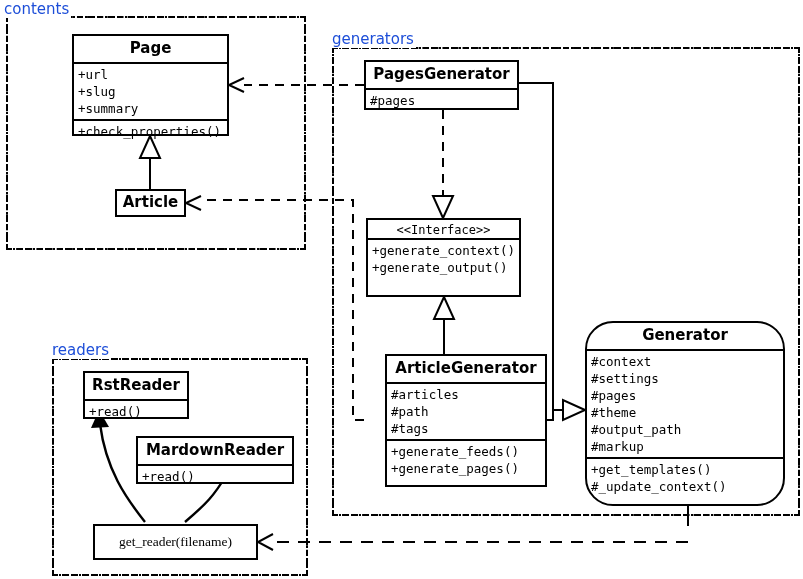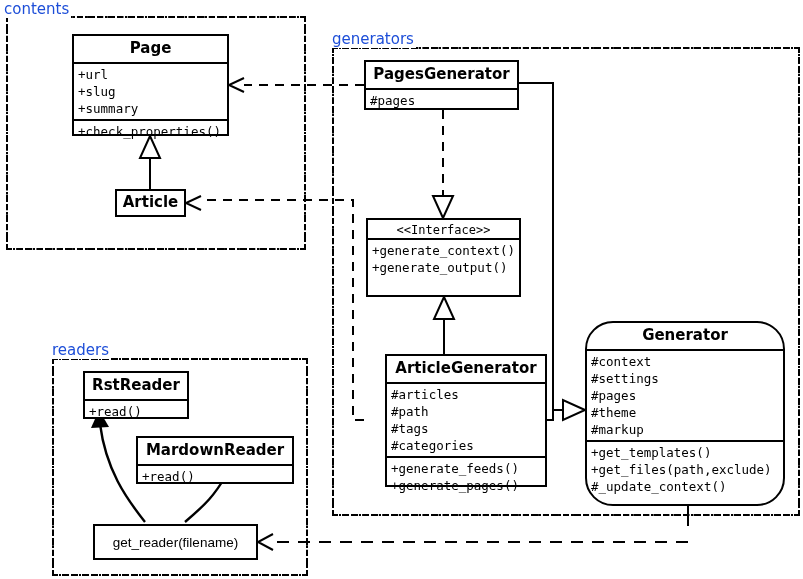--- a/index.html
+++ b/index.html
@@ -21,21 +21,21 @@
   .cls .title{font-family:"DejaVu Sans",sans-serif;font-weight:bold;
               font-size:15px;text-align:center;padding:4px 4px 5px 4px;
               line-height:17px;white-space:nowrap;}
   .cls .stereo{font-family:"DejaVu Sans Mono",monospace;font-weight:normal;
                font-size:12px;text-align:center;line-height:15px;
                padding-top:3px;}
   .cls .items{font-family:"DejaVu Sans Mono",monospace;font-size:12.5px;
               line-height:17px;padding:2px 3px 2px 4px;white-space:nowrap;}
   .cls .items div{white-space:nowrap;}
   .plainbox{position:absolute;box-sizing:border-box;border:2px solid #000;
-            background:#fff;font-family:Liberation Sans, sans-serif;
+            background:#fff;font-family:Liberation Serif, serif;
             font-size:13.5px;display:flex;align-items:center;
             justify-content:center;white-space:nowrap;text-align:center;}
 
   
   #wires{position:absolute;left:0;top:0;width:803px;height:579px;
          pointer-events:none;}
 </style>
 </head>
 <body>
 
@@ -133,42 +133,41 @@
   </div>
 
   <div class="cls" style="left:364px;top:354px;width:162px;height:133px;margin-left:21px;">
     <div class="sec">
       <div class="title">ArticleGenerator</div>
     </div>
     <div class="sec items">
       <div>#articles</div>
       <div>#path</div>
       <div>#tags</div>
-      <div>#categories</div>
     </div>
     <div class="sec items">
       <div>+generate_feeds()</div>
       <div>+generate_pages()</div>
     </div>
   </div>
 
   <div class="cls" style="left:585px;top:321px;width:200px;height:185px;border-radius:28px;">
     <div class="sec">
       <div class="title">Generator</div>
     </div>
     <div class="sec items">
       <div>#context</div>
       <div>#settings</div>
       <div>#pages</div>
       <div>#theme</div>
+      <div>#output_path</div>
       <div>#markup</div>
     </div>
     <div class="sec items">
       <div>+get_templates()</div>
-      <div>+get_files(path,exclude)</div>
       <div>#_update_context()</div>
     </div>
   </div>
 
   <div class="cls" style="left:83px;top:371px;width:106px;height:48px;">
     <div class="sec">
       <div class="title">RstReader</div>
     </div>
     <div class="sec items">
       <div>+read()</div>

